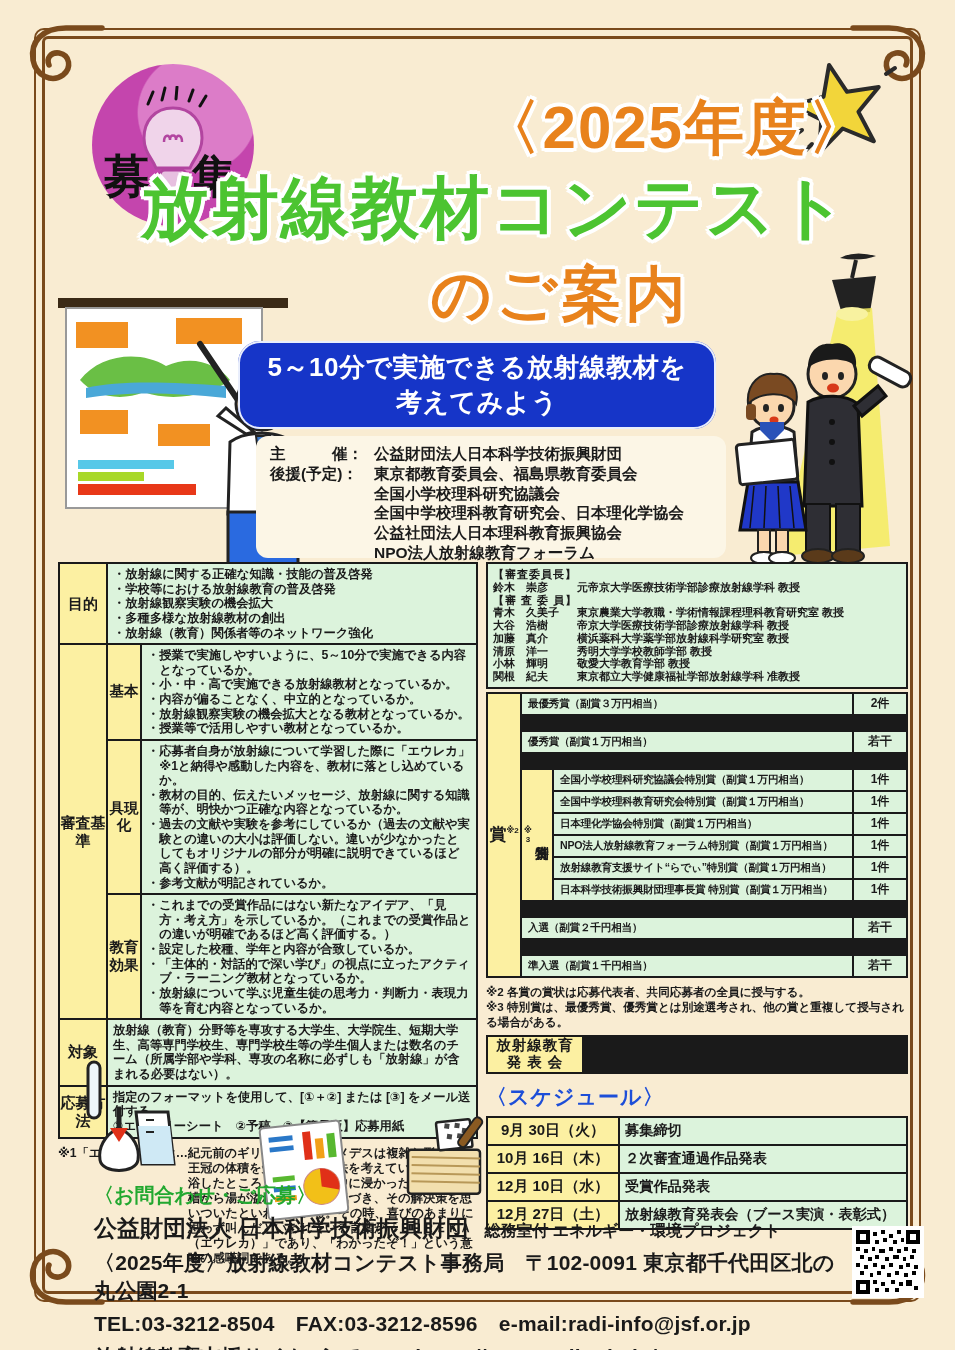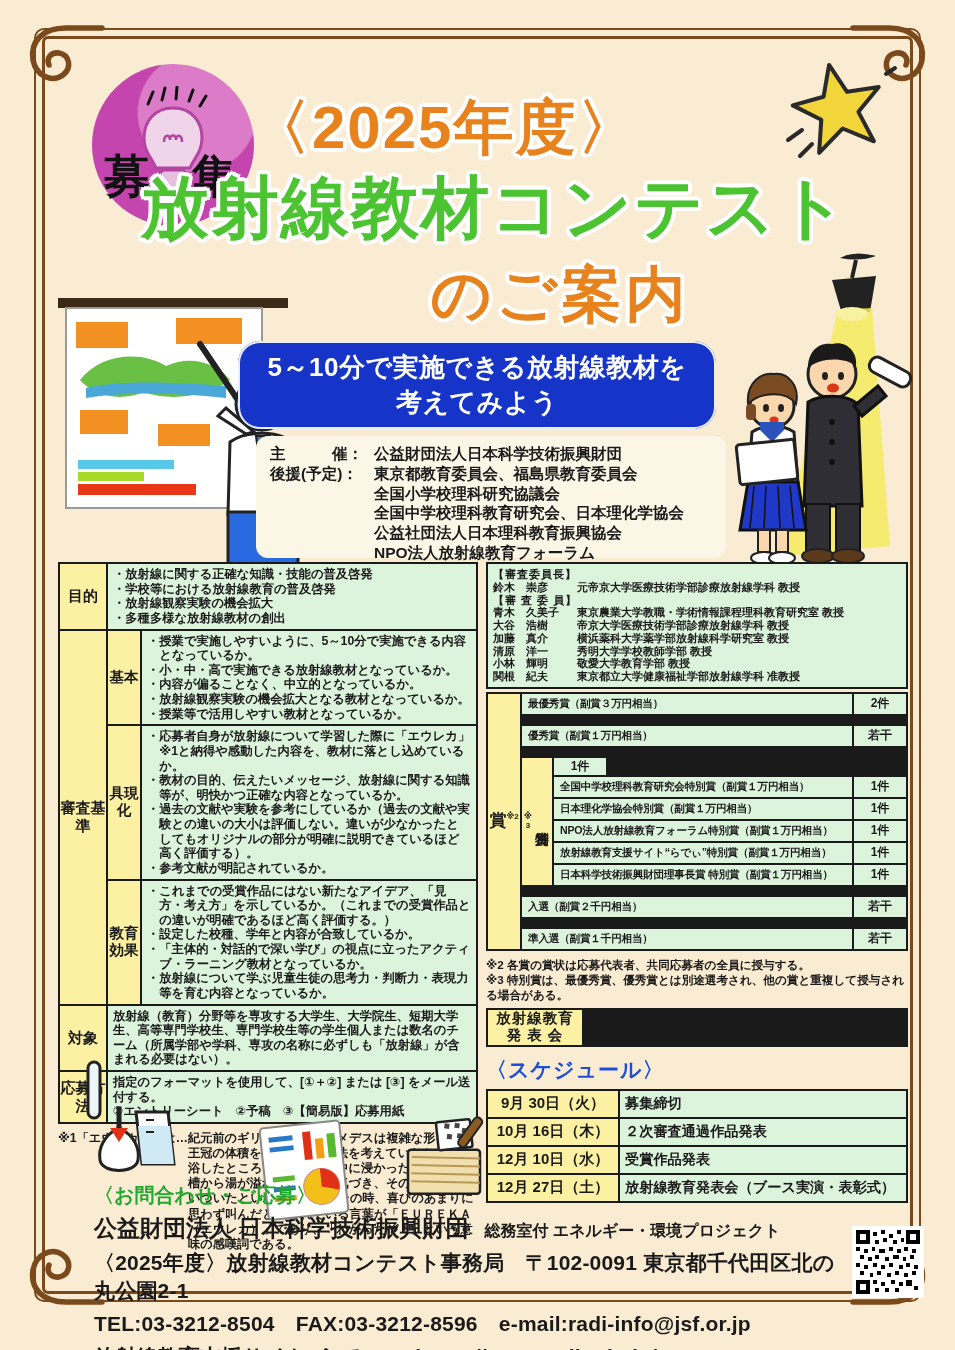--- a/index.html
+++ b/index.html
@@ -29,21 +29,21 @@
   .bulb { position:absolute; left:48px; top:26px; }
 
   
   .star { position:absolute; left:778px; top:52px; }
 
   
   .outlined { text-shadow:
     -3px -3px 0 #fff, 3px -3px 0 #fff, -3px 3px 0 #fff, 3px 3px 0 #fff,
     0 -4px 0 #fff, 0 4px 0 #fff, -4px 0 0 #fff, 4px 0 0 #fff,
     -3px 0 0 #fff, 3px 0 0 #fff, 0 3px 0 #fff, 0 -3px 0 #fff; }
-  .title1 { position:absolute; left:250px; top:88px; width:620px; text-align:left;
+  .title1 { position:absolute; left:250px; top:88px; width:620px; text-align:right;
     font-size:60px; font-weight:900; color:#e8821c; letter-spacing:2px; }
   .title2 { position:absolute; left:100px; top:163px; width:790px; text-align:center;
     font-size:68px; font-weight:900; color:#4cc431; letter-spacing:2px; }
   .title3 { position:absolute; left:250px; top:255px; width:620px; text-align:center;
     font-size:60px; font-weight:900; color:#e8821c; letter-spacing:4px; }
 
   
   .banner { position:absolute; left:238px; top:341px; width:478px; height:88px; border-radius:22px;
     background:#1635c8; color:#fff; display:flex; flex-direction:column; align-items:center; justify-content:center;
     font-weight:900; font-size:26px; line-height:1.35; letter-spacing:0.5px; box-shadow:0 0 0 2px #e9eefc inset; }
@@ -75,21 +75,21 @@
   
   .rightcol { position:absolute; left:486px; top:562px; width:422px; }
   .jt .lblcell { width:50px; font-size:15px; }
   .jt .cell { font-size:11px; line-height:1.16; padding:4px 5px; }
   .jrow { display:flex; }
   .jname { width:84px; flex:none; }
   .jtitle { flex:1 1 auto; }
   .jheader { letter-spacing:1px; }
 
   .pz { margin-top:3px; }
-  .pz-body { display:flex; flex-direction:column; gap:12px; flex:1 1 auto;border-radius:27px; }
+  .pz-body { display:flex; flex-direction:column; gap:18px; flex:1 1 auto;border-radius:27px; }
   .pz .lblcell { width:32px; font-size:17px; }
   .pz-name { background:#dcf3dc; flex:1 1 auto; padding:3px 6px; font-weight:bold; font-size:10.6px;
     letter-spacing:-0.2px; white-space:nowrap; display:flex; align-items:center; }
   .pz-count { background:#dcf3dc; width:52px; flex:none; display:flex; align-items:center; justify-content:center;
     font-weight:bold; font-size:12px; }
   .pz-special { display:flex; gap:2px; }
   .pz-sublbl { background:#fcf0a2; width:30px; flex:none; display:flex; flex-direction:column; align-items:center;
     justify-content:center; font-weight:bold; font-size:13.5px; writing-mode:vertical-rl; text-orientation:upright; }
   .pz-sub-rows { display:flex; flex-direction:column; gap:2px; flex:1 1 auto; }
   .pz sup, .pz-sublbl sup { font-size:8px; }
@@ -283,20 +283,21 @@
 
   <div class="leftcol">
     <div class="tbl lt">
       <div class="trow">
         <div class="lblcell">目的</div>
         <div class="cell">
           <div class="li">・放射線に関する正確な知識・技能の普及啓発</div>
           <div class="li">・学校等における放射線教育の普及啓発</div>
           <div class="li">・放射線観察実験の機会拡大</div>
           <div class="li">・多種多様な放射線教材の創出</div>
+          <div class="li">・放射線（教育）関係者等のネットワーク強化</div>
         </div>
       </div>
       <div class="trow">
         <div class="lblcell">審査基準</div>
         <div class="subcol">
           <div class="trow">
             <div class="lblcell sublbl">基本</div>
             <div class="cell">
               <div class="li">・授業で実施しやすいように、5～10分で実施できる内容となっているか。</div>
               <div class="li">・小・中・高で実施できる放射線教材となっているか。</div>
@@ -394,20 +395,21 @@
             <div class="pz-name">優秀賞（副賞１万円相当）</div>
             <div class="pz-count">若干</div>
           </div>
         <div class="pz-special">
           <div class="pz-sublbl">
               <span>特別賞</span>
               <sup>※3</sup>
             </div>
           <div class="pz-sub-rows">
             <div class="trow">
+                <div class="pz-name">全国小学校理科研究協議会特別賞（副賞１万円相当）</div>
                 <div class="pz-count">1件</div>
               </div>
             <div class="trow">
                 <div class="pz-name">全国中学校理科教育研究会特別賞（副賞１万円相当）</div>
                 <div class="pz-count">1件</div>
               </div>
             <div class="trow">
                 <div class="pz-name">日本理化学協会特別賞（副賞１万円相当）</div>
                 <div class="pz-count">1件</div>
               </div>

